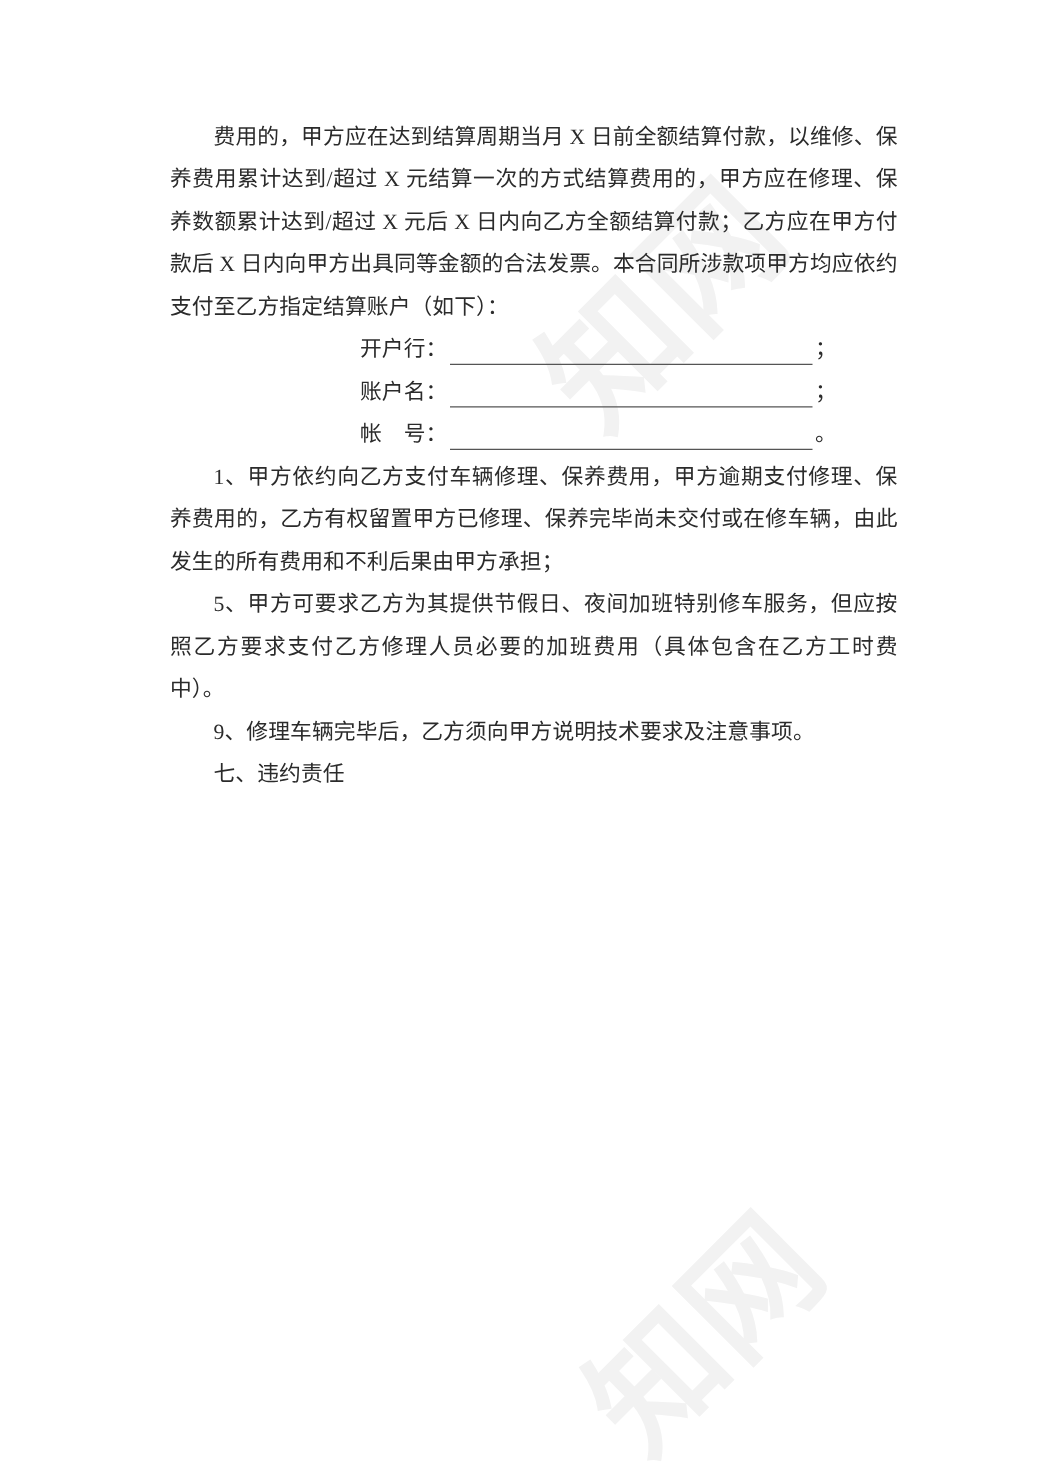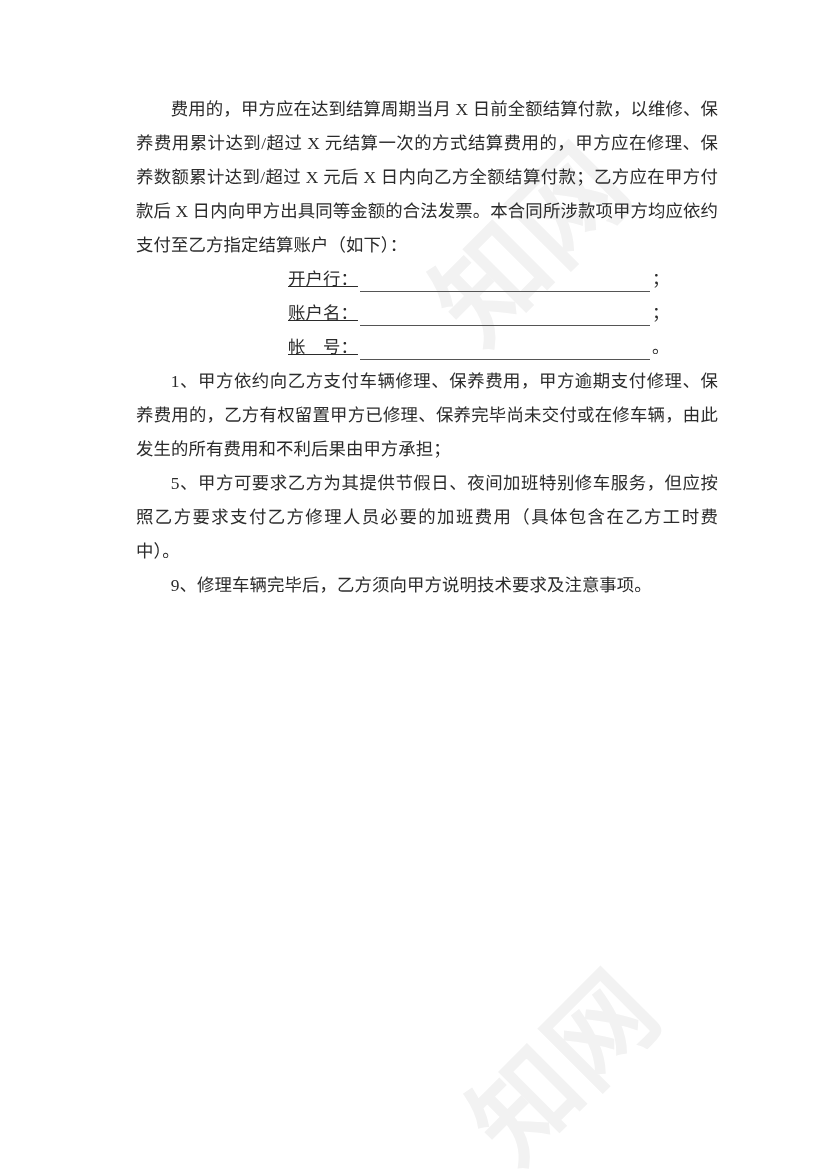--- a/index.html
+++ b/index.html
@@ -85,21 +85,20 @@
     align-items: flex-end;
     height: 34px;
     font-size: 17.4px;
     line-height: 34px;
     padding-left: 152px;
   }
   .field-label {
     white-space: pre;
     flex: 0 0 auto;
     letter-spacing: 0.1px;
-    text-decoration: underline;
   }
   .field-line {
     flex: 0 0 290px;
     border-bottom: 1.3px solid #555555;
     height: 25px;
     margin: 0 2px 4px 2px;
   }
   .field-tail {
     flex: 0 0 auto;
     letter-spacing: 0.1px;
@@ -141,16 +140,17 @@
       </li>
     </ul>
 
 
     <p class="para">1、甲方依约向乙方支付车辆修理、保养费用，甲方逾期支付修理、保养费用的，乙方有权留置甲方已修理、保养完毕尚未交付或在修车辆，由此发生的所有费用和不利后果由甲方承担；</p>
 
 
     <p class="para">5、甲方可要求乙方为其提供节假日、夜间加班特别修车服务，但应按照乙方要求支付乙方修理人员必要的加班费用（具体包含在乙方工时费中）。</p>
     <p class="para">9、修理车辆完毕后，乙方须向甲方说明技术要求及注意事项。</p>
 
+    <p class="heading">七、违约责任</p>
 
 
   </div>
 </div>
 
 </body></html>

